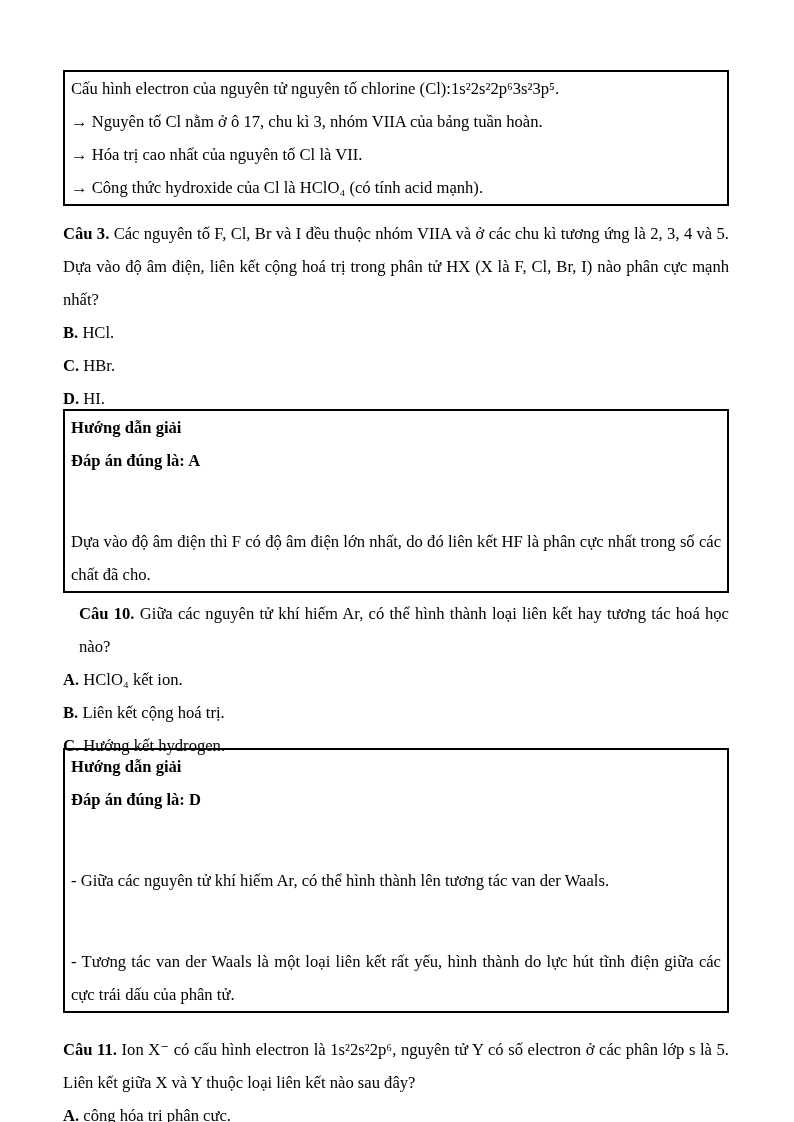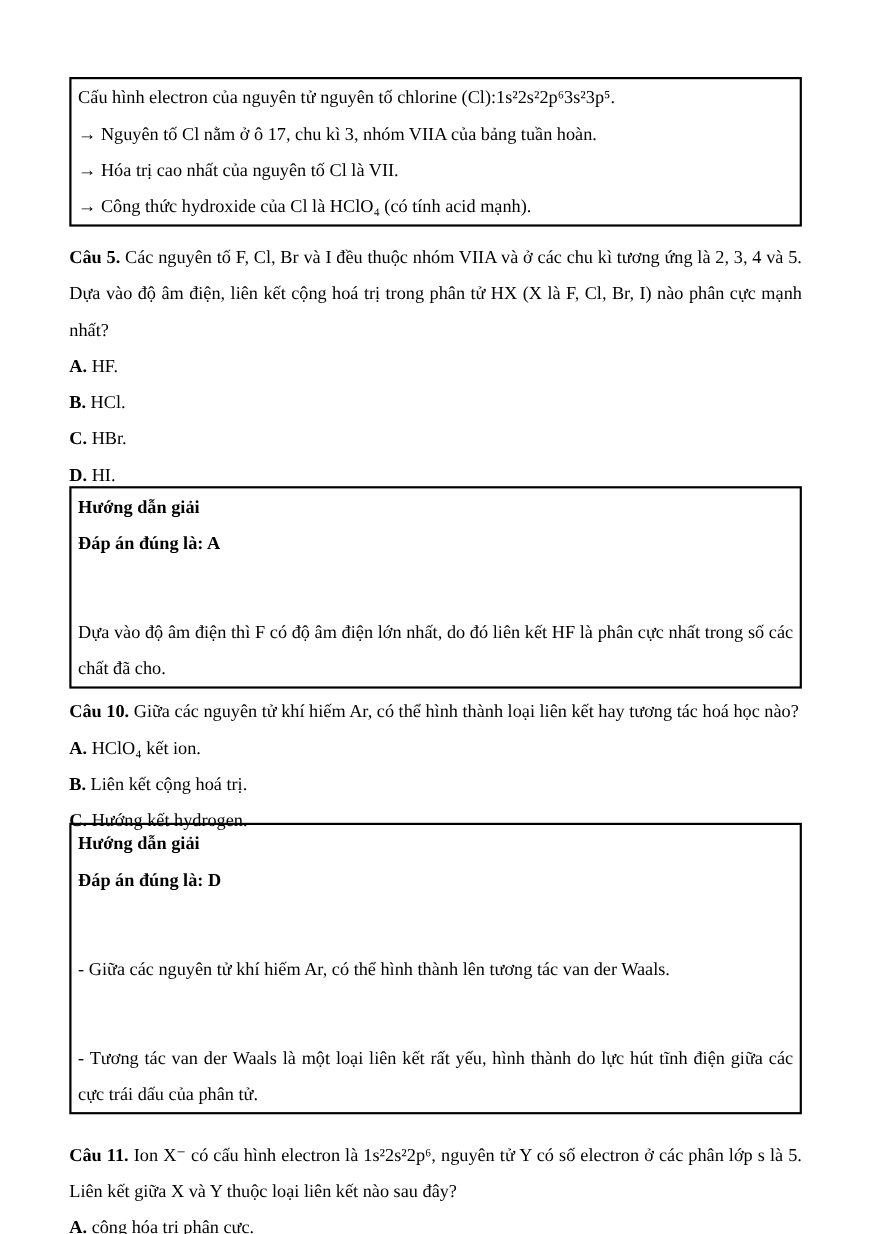--- a/index.html
+++ b/index.html
@@ -29,40 +29,39 @@
   }
   .just { text-align: justify; margin-top: 48px; }
   .bold { font-weight: bold; }
   .box {
     border: 2px solid #000000;
     padding: 0 6px;
     background: #ffffff;
   }
   .q-block   { margin-top: 11px; }
   .sol-box-1 { margin-top: -6px; }
-  .q10-block { margin-top: 4px; }
+  .q10-block { margin-top: 4px; margin-left: 16px; }
   .sol-box-2 { margin-top: -14px; }
   .q11-block { margin-top: 20px; }
   b { font-weight: bold; }
 </style>
 </head>
 <body>
 
 <div class="page">
 
   <div class="box">
     <p class="para">Cấu hình electron của nguyên tử nguyên tố chlorine (Cl):1s²2s²2p⁶3s²3p⁵.</p>
     <p class="para">→ Nguyên tố Cl nằm ở ô 17, chu kì 3, nhóm VIIA của bảng tuần hoàn.</p>
     <p class="para">→ Hóa trị cao nhất của nguyên tố Cl là VII.</p>
     <p class="para">→ Công thức hydroxide của Cl là HClO₄ (có tính acid mạnh).</p>
   </div>
 
-  <p class="para just q-block"><b>Câu 5.</b> <span>Các nguyên tố F, Cl, Br và I đều thuộc nhóm VIIA và ở các chu kì tương ứng là 2, 3, 4 và 5. Dựa vào độ âm điện, liên kết cộng hoá trị trong phân tử HX (X là F, Cl, Br, I) nào phân cực mạnh nhất?</span></p>
+  <p class="para just q-block"><b>Câu 3.</b> <span>Các nguyên tố F, Cl, Br và I đều thuộc nhóm VIIA và ở các chu kì tương ứng là 2, 3, 4 và 5. Dựa vào độ âm điện, liên kết cộng hoá trị trong phân tử HX (X là F, Cl, Br, I) nào phân cực mạnh nhất?</span></p>
 
-  <p class="para"><b>A.</b> <span>HF.</span></p>
   <p class="para"><b>B.</b> <span>HCl.</span></p>
   <p class="para"><b>C.</b> <span>HBr.</span></p>
   <p class="para"><b>D.</b> <span>HI.</span></p>
 
   <div class="box sol-box-1">
     <p class="para bold">Hướng dẫn giải</p>
     <p class="para bold">Đáp án đúng là: A</p>
     <p class="para just">Dựa vào độ âm điện thì F có độ âm điện lớn nhất, do đó liên kết HF là phân cực nhất trong số các chất đã cho.</p>
   </div>
 

